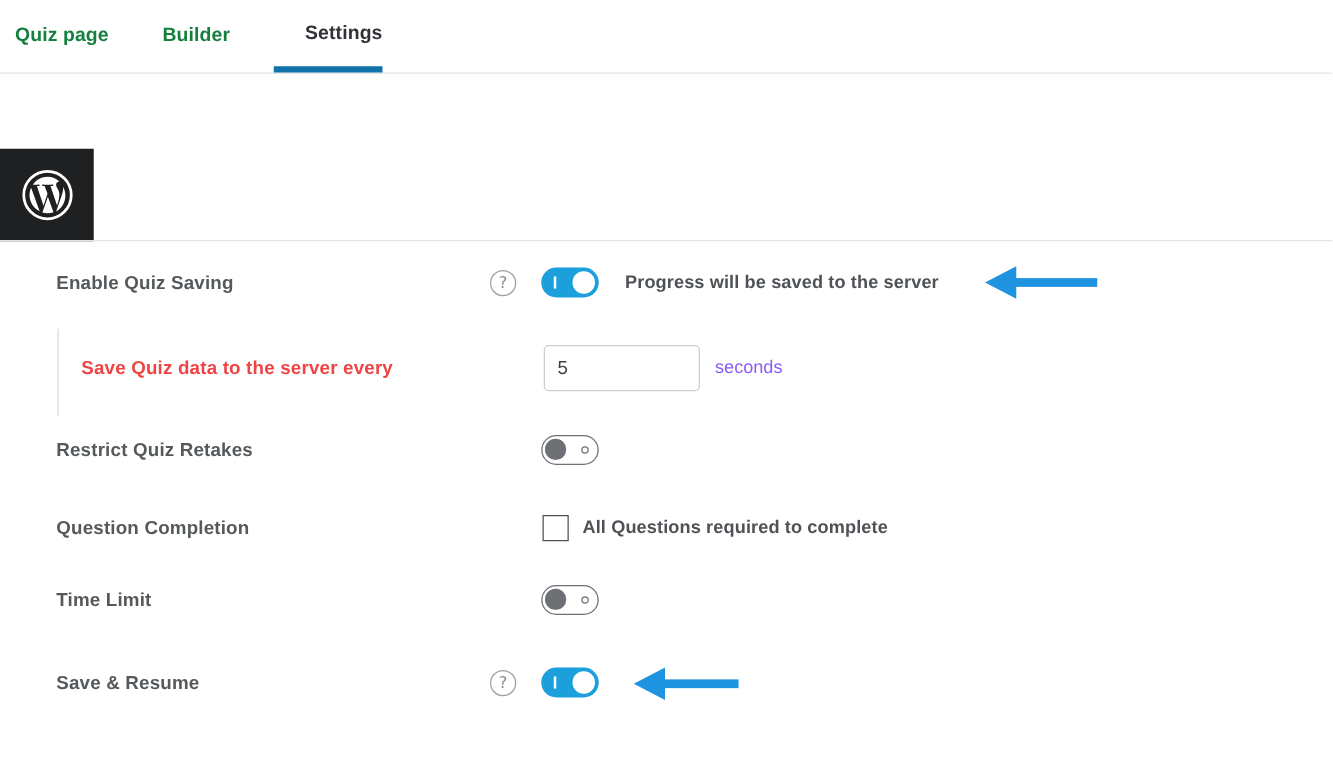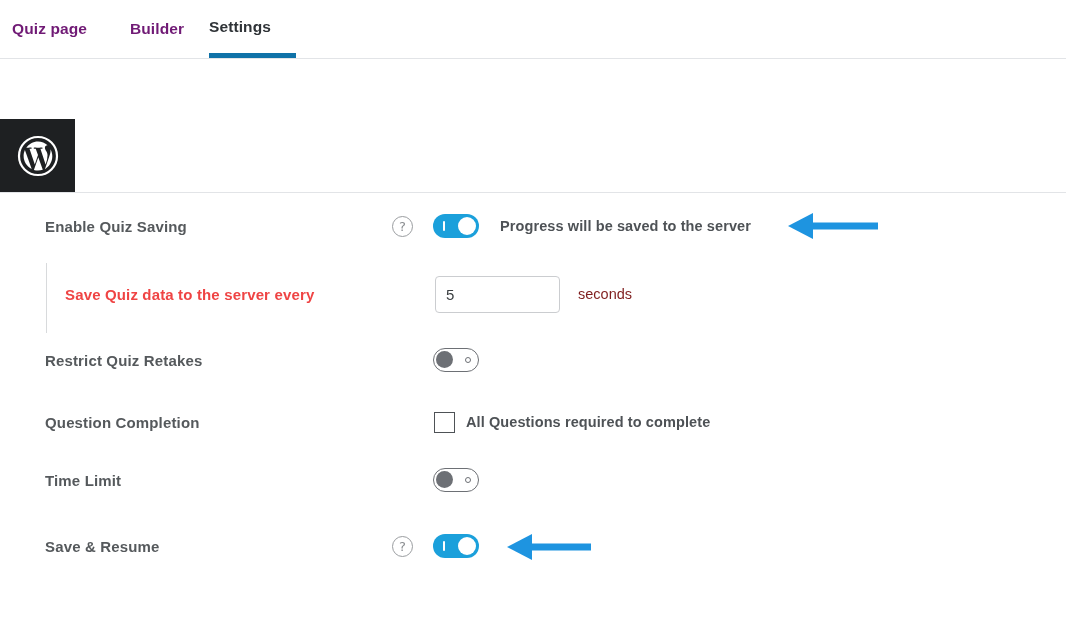--- a/index.html
+++ b/index.html
@@ -32,28 +32,28 @@
     height: 58px;
     display: flex;
     align-items: center;
     font-size: 15.5px;
     font-weight: bold;
     letter-spacing: 0.1px;
     white-space: nowrap;
     cursor: pointer;
     box-sizing: border-box;
   }
-  .tab-link { color: #701a75; }
+  .tab-link { color: #15803d; }
   .tab-active {
     color: #2f3337;
     border-bottom: 5px solid #0f72a8;
   }
   .tab-0 { left: 12px; }
   .tab-1 { left: 130px; justify-content: center; }
-  .tab-2 { left: 209px; width: 87px; justify-content: flex-start; }
+  .tab-2 { left: 219px; width: 87px; justify-content: flex-end; }
 
   
   .logo-block {
     position: absolute;
     left: 0;
     top: 119px;
     width: 75px;
     height: 74px;
     background: #1e2022;
     display: flex;
@@ -204,24 +204,24 @@
     border-radius: 4px;
     background: #ffffff;
     font-family: "Liberation Sans", sans-serif;
     font-size: 15px;
     color: #3c4043;
     padding: 0 10px;
     box-sizing: border-box;
     outline: none;
   }
   .unit-text {
-    margin-left: 18px;
+    margin-left: 12px;
     font-size: 14.5px;
     font-weight: normal;
-    color: #7f1d1d;
+    color: #8b5cf6;
     white-space: nowrap;
   }
 
   
   .checkbox {
     width: 21px;
     height: 21px;
     border: 1.5px solid #4e5256;
     background: #ffffff;
     box-sizing: border-box;

